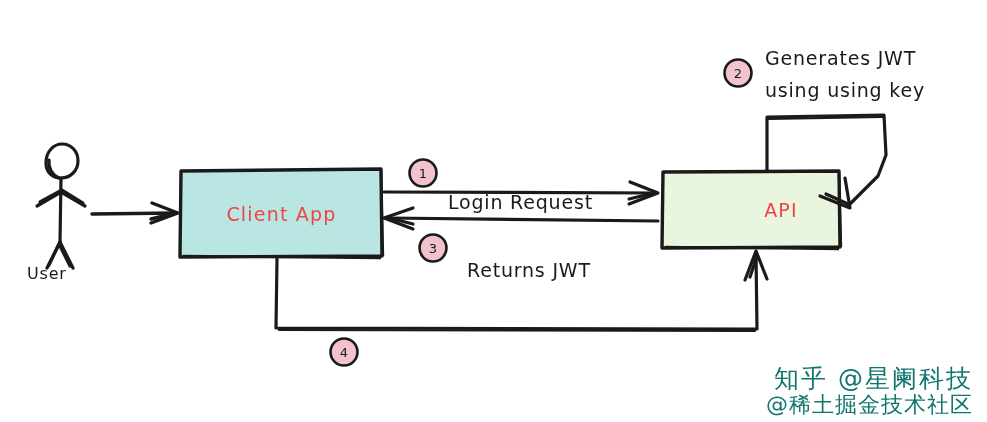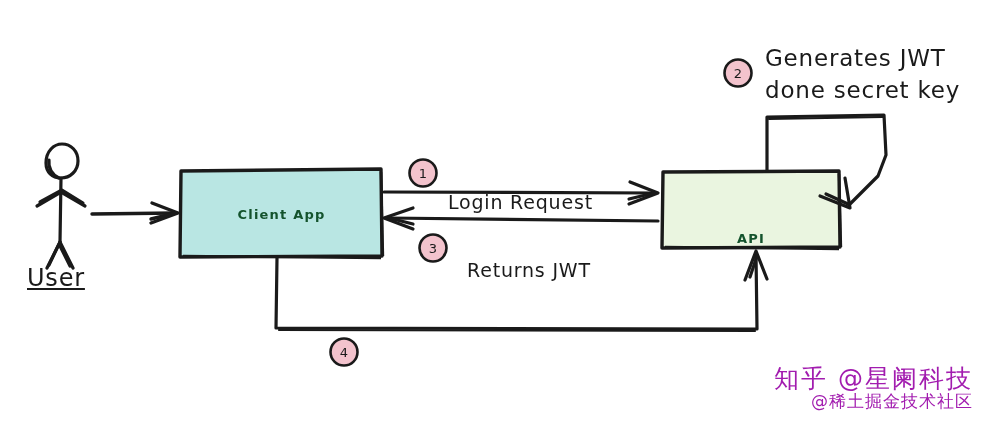--- a/index.html
+++ b/index.html
@@ -29,69 +29,67 @@
     white-space: nowrap;
     color: #1a1a1a;
     font-family: "DejaVu Sans", sans-serif;
     letter-spacing: 0.5px;
   }
   .node-label {
     position: absolute;
     display: flex;
     align-items: center;
     justify-content: center;
-    color: #14532d;
-    font-size: 13px;
+    color: #ef4444;
+    font-size: 19px;
     letter-spacing: 1.2px;
     white-space: nowrap;
-    font-weight: bold;
   }
   .edge-label {
     font-size: 19px;
     letter-spacing: 0.8px;
     margin-top: 31px;
   }
   .annot-label {
-    font-size: 23px;
+    font-size: 19px;
     line-height: 30px;
     letter-spacing: 0.8px;
   }
   .actor-label {
-    font-size: 24px;
+    font-size: 16px;
     letter-spacing: 0.8px;
-    text-decoration: underline;
   }
   .badge-num {
     position: absolute;
     width: 28px;
     height: 28px;
     display: flex;
     align-items: center;
     justify-content: center;
     font-size: 13px;
     color: #1a1a1a;
     font-family: "DejaVu Sans", sans-serif;
   }
   .watermark {
     position: absolute;
-    color: #a21caf;
+    color: #0f766e;
     font-family: "DejaVu Sans", sans-serif;
     white-space: nowrap;
     user-select: none;
   }
   #wm-main {
     right: 14px;
     top: 362px;
     font-size: 25px;
     letter-spacing: 2px;
   }
   #wm-sub {
     right: 14px;
     top: 390px;
-    font-size: 17px;
+    font-size: 22px;
     letter-spacing: 1px;
   }
 </style>
 </head>
 <body>
 
 <div id="canvas">
 
   <svg id="scene" viewBox="0 0 987 422" xmlns="http://www.w3.org/2000/svg">
 
@@ -156,31 +154,31 @@
       <circle cx="738" cy="73" r="13.5" fill="#f3c3cd" stroke="#1a1a1a" stroke-width="2.6"></circle>
       <circle cx="433" cy="248" r="13.5" fill="#f3c3cd" stroke="#1a1a1a" stroke-width="2.6"></circle>
       <circle cx="344" cy="352" r="13.5" fill="#f3c3cd" stroke="#1a1a1a" stroke-width="2.6"></circle>
     </g>
   </svg>
 
   <div class="lbl actor-label" style="left:27px; top:264px;">User</div>
 
   <div class="node-label" style="left:181px; top:171px; width:201px; height:86px;">Client App</div>
 
-  <div class="node-label" style="left:662px; top:171px; width:178px; height:77px;margin-top:29px;">API</div>
+  <div class="node-label" style="left:692px; top:171px; width:178px; height:77px;">API</div>
 
   <div class="badge-num" style="left:409px; top:159px;">1</div>
   <div class="badge-num" style="left:724px; top:59px;">2</div>
   <div class="badge-num" style="left:419px; top:234px;">3</div>
   <div class="badge-num" style="left:330px; top:338px;">4</div>
 
   <div class="lbl edge-label" style="left:448px; top:160px;">Login Request</div>
 
   <div class="lbl annot-label" style="left:765px; top:43px;">Generates JWT</div>
-  <div class="lbl annot-label" style="left:765px; top:75px;">done secret key</div>
+  <div class="lbl annot-label" style="left:765px; top:75px;">using using key</div>
 
   <div class="lbl edge-label" style="left:467px; top:228px;">Returns JWT</div>
 
 
   <div class="watermark" id="wm-main">知乎 @星阑科技</div>
   <div class="watermark" id="wm-sub">@稀土掘金技术社区</div>
 
 </div>
 
 </body></html>

